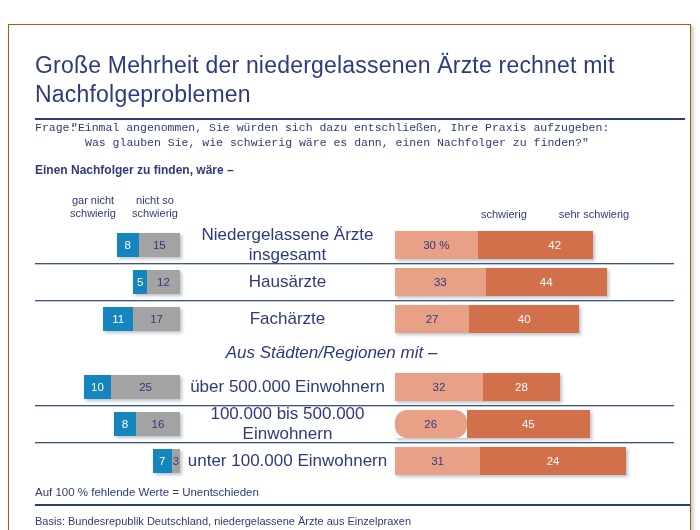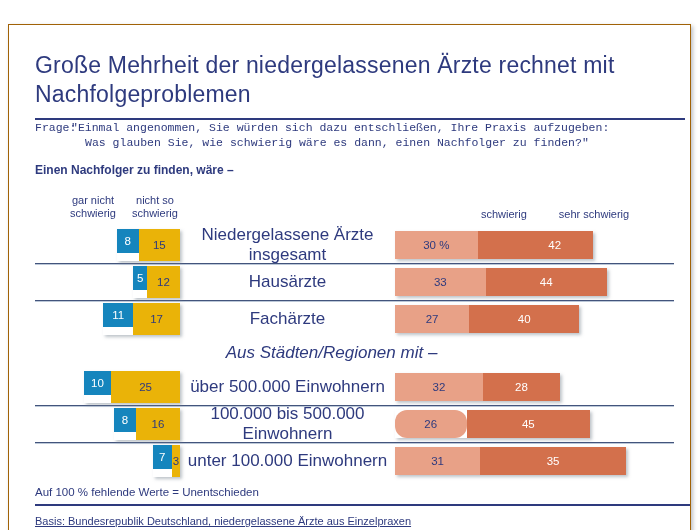--- a/index.html
+++ b/index.html
@@ -27,28 +27,28 @@
   .zone-left { width:145px; flex:none; display:flex; justify-content:flex-end; align-items:center; position:relative; height:100%; }
   .zone-center { width:215px; flex:none; text-align:center; color:#2e3a7e; font-size:17px; }
   .zone-center.italic { font-style:italic; }
   .zone-right { flex:1; display:flex; align-items:center; height:100%; }
   .hdr { position:absolute; bottom:0; width:84px; text-align:center; color:#2e3a7e; font-size:11px; line-height:13px; }
   .hdr1 { left:16px; } .hdr2 { left:78px; }
   .rhdr { color:#2e3a7e; font-size:11px; align-self:flex-end; white-space:nowrap; }
   .bar-group { display:flex; box-shadow:2px 2px 3px rgba(125,137,150,0.5); }
   .bar { display:flex; align-items:center; justify-content:center; font-size:11.5px; white-space:nowrap; }
   .bar.seg0 { height:24px; background:#1585bd; color:#ffffff; }
-  .bar.seg1 { height:32px; background:#eab308; color:#2e3a7e; }
+  .bar.seg1 { height:24px; background:#a3a3a3; color:#2e3a7e; }
   .bar.seg2 { height:28px; background:#e8a187; color:#2e3a7e;text-align:right; }
   .bar.seg3 { height:28px; background:#d3704c; color:#ffffff; }
   .sep { border-top:1px solid #43547c; box-shadow:0 1px 0 #bcc8d8; margin:2px 0; }
 
   .footnote { margin-top:9px; color:#2e3a7e; font-size:11.5px; }
   .foot-rule { border-top:2px solid #2e3a7e; margin-top:6px; width:656px; }
-  .footer { margin-top:7px; color:#2e3a7e; font-size:11px; line-height:16px; width:587px;text-decoration:underline; }
+  .footer { margin-top:7px; color:#2e3a7e; font-size:11px; line-height:16px; width:587px; }
 </style>
 </head>
 <body>
 
 <div class="frame">
   <h1 class="title">Große Mehrheit der niedergelassenen Ärzte rechnet mit Nachfolgeproblemen</h1>
   <div class="title-rule"></div>
 
   <div class="question">
     <div class="q-label">Frage:</div>
@@ -167,21 +167,21 @@
           <div class="zone-left">
             <div class="bar-group">
               <div class="bar seg0" style="width: 19.25px;">7</div>
               <div class="bar seg1" style="width: 8.25px;">3</div>
             </div>
           </div>
           <div class="zone-center">unter 100.000 Einwohnern</div>
           <div class="zone-right">
             <div class="bar-group">
               <div class="bar seg2" style="width: 85.25px;">31</div>
-              <div class="bar seg3" style="width: 145.75px;">35</div>
+              <div class="bar seg3" style="width: 145.75px;">24</div>
             </div>
           </div>
         </div>
       </div>
   </div>
 
   <div class="footnote">Auf 100 % fehlende Werte = Unentschieden</div>
   <div class="foot-rule"></div>
 
   <div class="footer">

